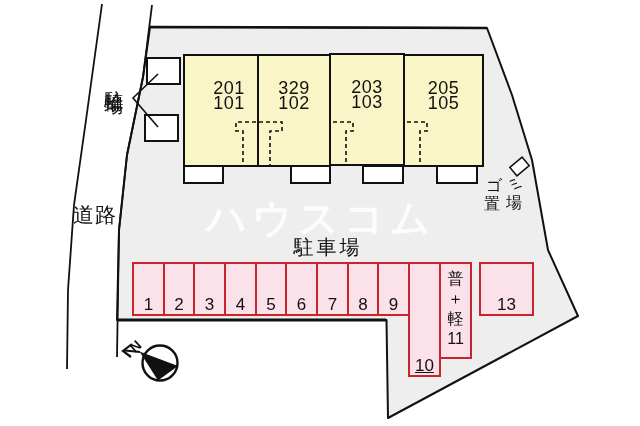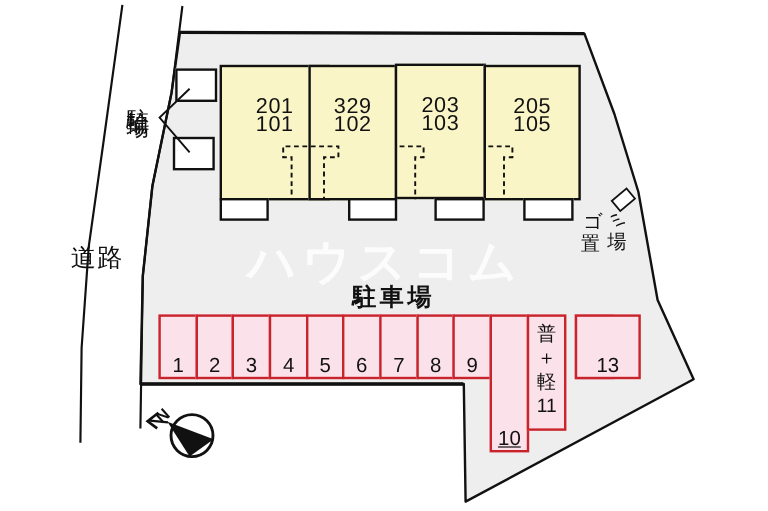--- a/index.html
+++ b/index.html
@@ -20,23 +20,23 @@
     background:#FBE1E9;border:2px solid #C9232B;z-index:3;
     display:flex;align-items:flex-end;justify-content:center;
     font-size:17px;color:#111;padding-bottom:1px;line-height:17px;
   }
   .pspace.tall10{text-decoration:underline;}
   .pspace.special{
     flex-direction:column;align-items:center;justify-content:flex-start;
     padding-top:5px;font-size:16px;line-height:20px;
   }
   .lbl{position:absolute;color:#111;z-index:5;white-space:nowrap;}
-  #road-label{left:56px;top:201px;width:50px;text-align:center;font-size:21px;letter-spacing:1px;}
+  #road-label{left:70px;top:201px;width:50px;text-align:center;font-size:21px;letter-spacing:1px;}
   #bicycle-label{left:101px;top:75px;font-size:19px;writing-mode:vertical-rl;text-orientation:upright;letter-spacing:3px;}
-  #parking-label{left:280px;top:234px;width:96px;text-align:center;font-size:20px;letter-spacing:3px;font-weight:bold;}
+  #parking-label{left:280px;top:234px;width:96px;text-align:center;font-size:20px;letter-spacing:3px;}
   .garb{position:absolute;font-size:16px;z-index:5;line-height:16px;}
   #watermark{
     position:absolute;left:206px;top:191px;z-index:2;
     font-size:40px;font-weight:bold;letter-spacing:5px;
     color:rgba(255,255,255,0.8);
   }
 </style>
 </head>
 <body>
 

